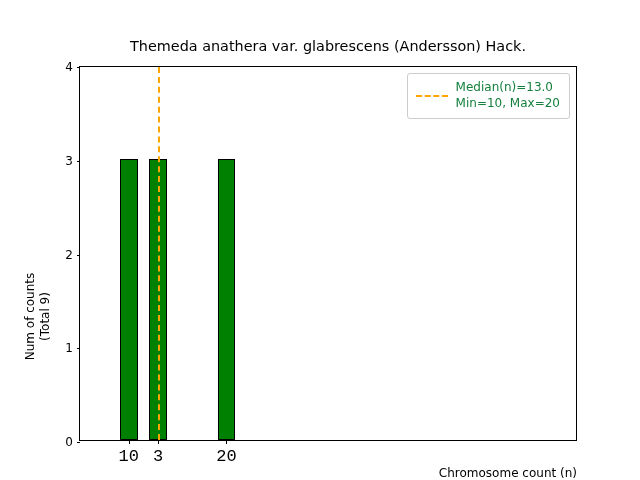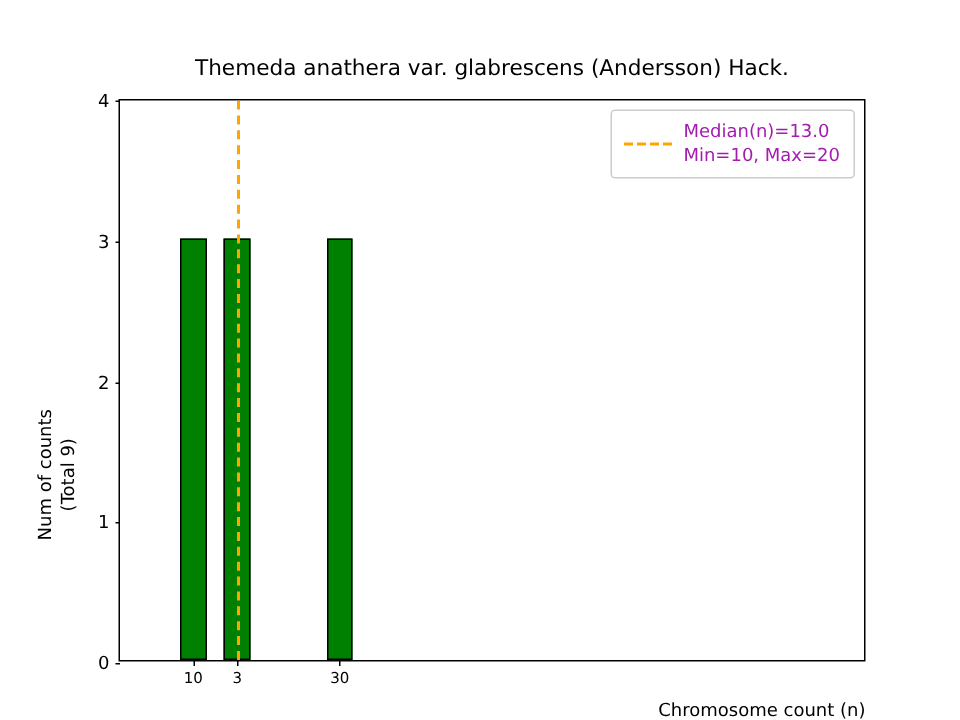--- a/index.html
+++ b/index.html
@@ -111,23 +111,24 @@
     left: 0;
     width: 0;
     height: 3.5px;
     border-left: 1.1px solid #000000;
   }
   .xtick-label {
     position: absolute;
     top: 7px;
     left: 0;
     transform: translateX(-50%);
-    font-size: 10px;
+    font-size: 17px;
     color: #000000;
     white-space: nowrap;
+    font-family: Liberation Mono, monospace;
   }
 
   
   #xlabel {
     position: absolute;
     left: 79px;
     top: 452px;
     width: 498px;
     text-align: right;
     font-size: 12px;
@@ -172,21 +173,21 @@
   }
   #legend-marker {
     position: relative;
     width: 32px;
     height: 0;
     border-top: 2.4px dashed #ffa500;
     flex: none;
   }
   #legend-text {
     font-size: 12px;
-    color: #a21caf;
+    color: #15803d;
     line-height: 1.32;
     white-space: pre-line;
     text-align: left;
   }
 </style>
 </head>
 <body>
 
 <div id="figure">
 
@@ -228,21 +229,21 @@
         <div class="xtick-col" style="left: 48.8235px;">
           <span class="xtick-mark"></span>
           <span class="xtick-label">10</span>
         </div>
         <div class="xtick-col" style="left: 78.1176px;">
           <span class="xtick-mark"></span>
           <span class="xtick-label">3</span>
         </div>
         <div class="xtick-col" style="left: 146.471px;">
           <span class="xtick-mark"></span>
-          <span class="xtick-label">30</span>
+          <span class="xtick-label">20</span>
         </div>
       </div>
 
     <div id="legend">
       <span id="legend-marker" style="border-top-color: rgb(255, 165, 0);"></span>
       <span id="legend-text">Median(n)=13.0
 Min=10, Max=20</span>
     </div>
 
   </div>

